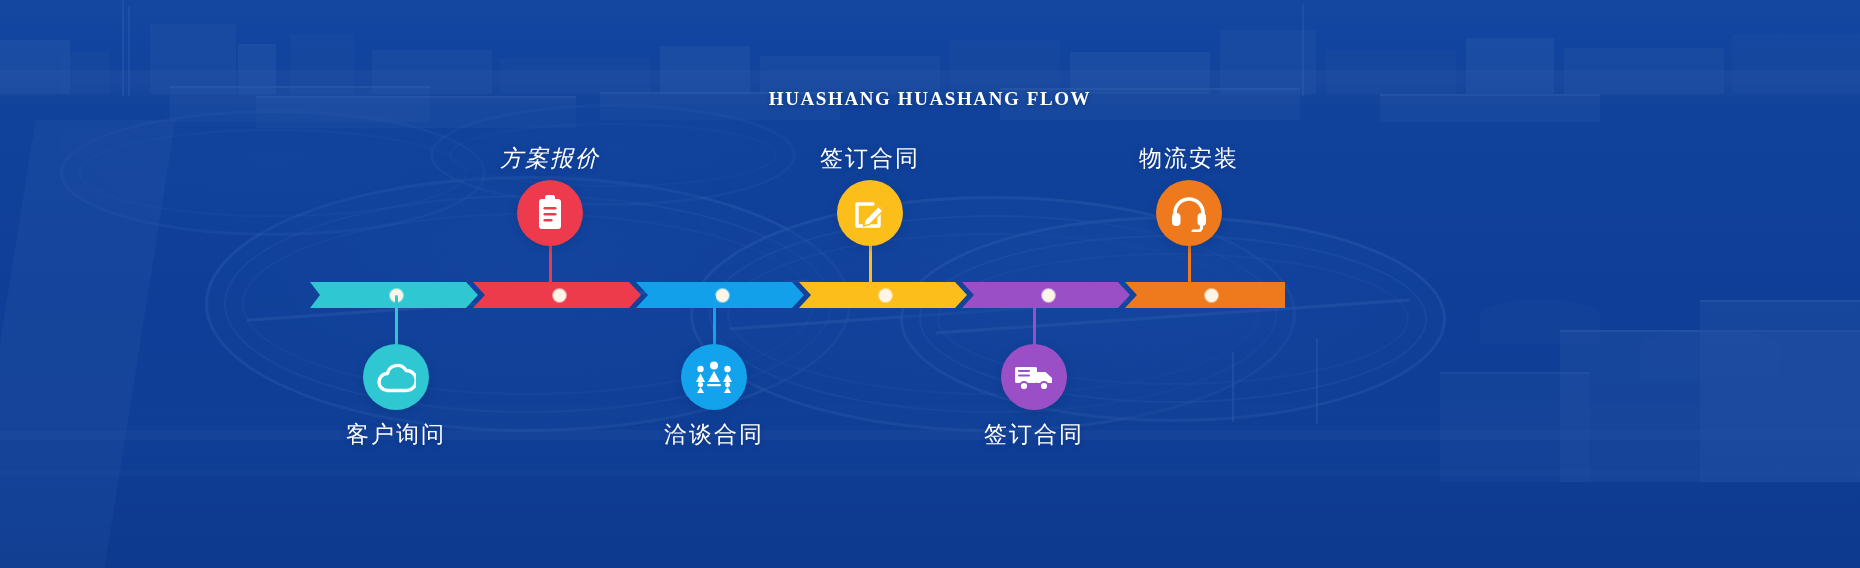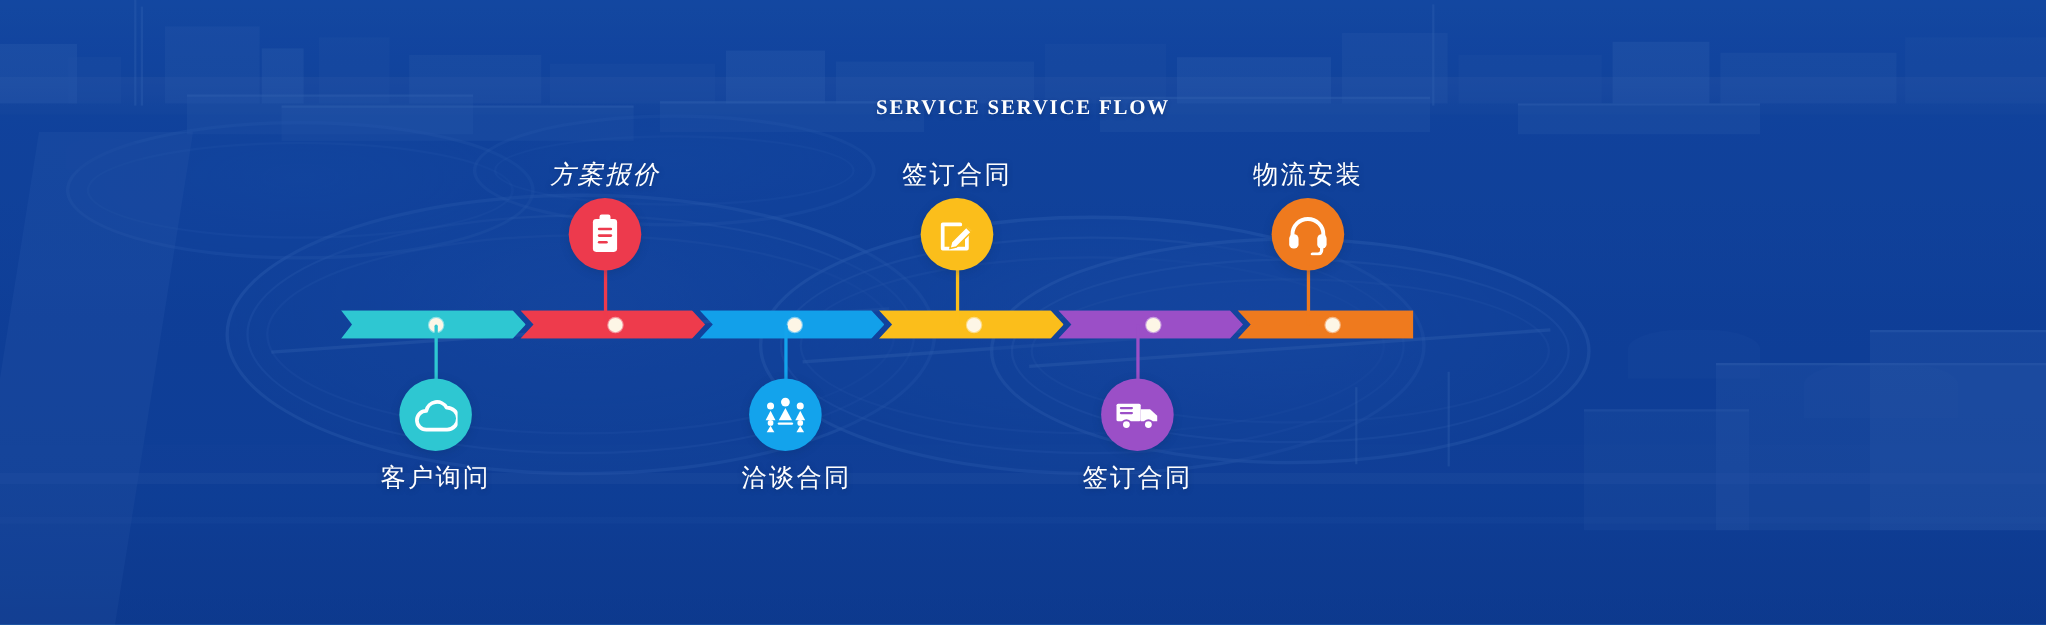--- a/index.html
+++ b/index.html
@@ -148,21 +148,21 @@
     <div class="bldg" style="left:1560px;top:330px;width:300px;height:150px;"></div>
     <div class="bldg" style="left:1700px;top:300px;width:160px;height:180px;"></div>
     <div class="bldg" style="left:1440px;top:372px;width:150px;height:108px;opacity:.7;"></div>
     <div class="pole" style="left:1316px;top:338px;height:86px;"></div>
     <div class="pole" style="left:1232px;top:352px;height:70px;"></div>
 
     <div class="wash"></div>
     <div class="wash2"></div>
   </div>
 
-  <div class="subtitle">SERVICE SERVICE FLOW</div>
+  <div class="subtitle">HUASHANG HUASHANG FLOW</div>
 
   <div class="flow">
 
     <div class="seg" style="left:0px;width:168px;">
       <div class="body" style="background:#2ec7d2;clip-path:polygon(0 0,156px 0,168px 13px,156px 26px,0 26px,10px 13px);"></div>
       <div class="dot" style="left:86px;"></div>
     </div>
 
     <div class="seg" style="left:163px;width:168px;">
       <div class="body" style="background:#ee3b4c;clip-path:polygon(0 0,156px 0,168px 13px,156px 26px,0 26px,12px 13px);"></div>
@@ -265,18 +265,18 @@
         <path d="M5,22 V19 a14,14 0 0 1 28,0 v3" fill="none" stroke="#ffffff" stroke-width="3.6" stroke-linecap="round"></path>
         <rect x="2" y="19" width="8.5" height="13" rx="4" fill="#ffffff"></rect>
         <rect x="27.5" y="19" width="8.5" height="13" rx="4" fill="#ffffff"></rect>
         <path d="M31.5,32 v1.5 a3.5,3.5 0 0 1 -3.5,3.5 h-5" fill="none" stroke="#ffffff" stroke-width="3" stroke-linecap="round"></path>
       </svg>
     </span>
   </div>
 
   <div class="nlabel" style="left:336px;top:419px;width:120px;">客户询问</div>
   <div class="nlabel" style="left:490px;top:143px;width:120px;font-style:italic;">方案报价</div>
-  <div class="nlabel" style="left:654px;top:419px;width:120px;text-align:right;">洽谈合同</div>
+  <div class="nlabel" style="left:654px;top:419px;width:120px;">洽谈合同</div>
   <div class="nlabel" style="left:810px;top:143px;width:120px;">签订合同</div>
   <div class="nlabel" style="left:974px;top:419px;width:120px;">签订合同</div>
   <div class="nlabel" style="left:1129px;top:143px;width:120px;">物流安装</div>
 
 </div>
 
 </body></html>

